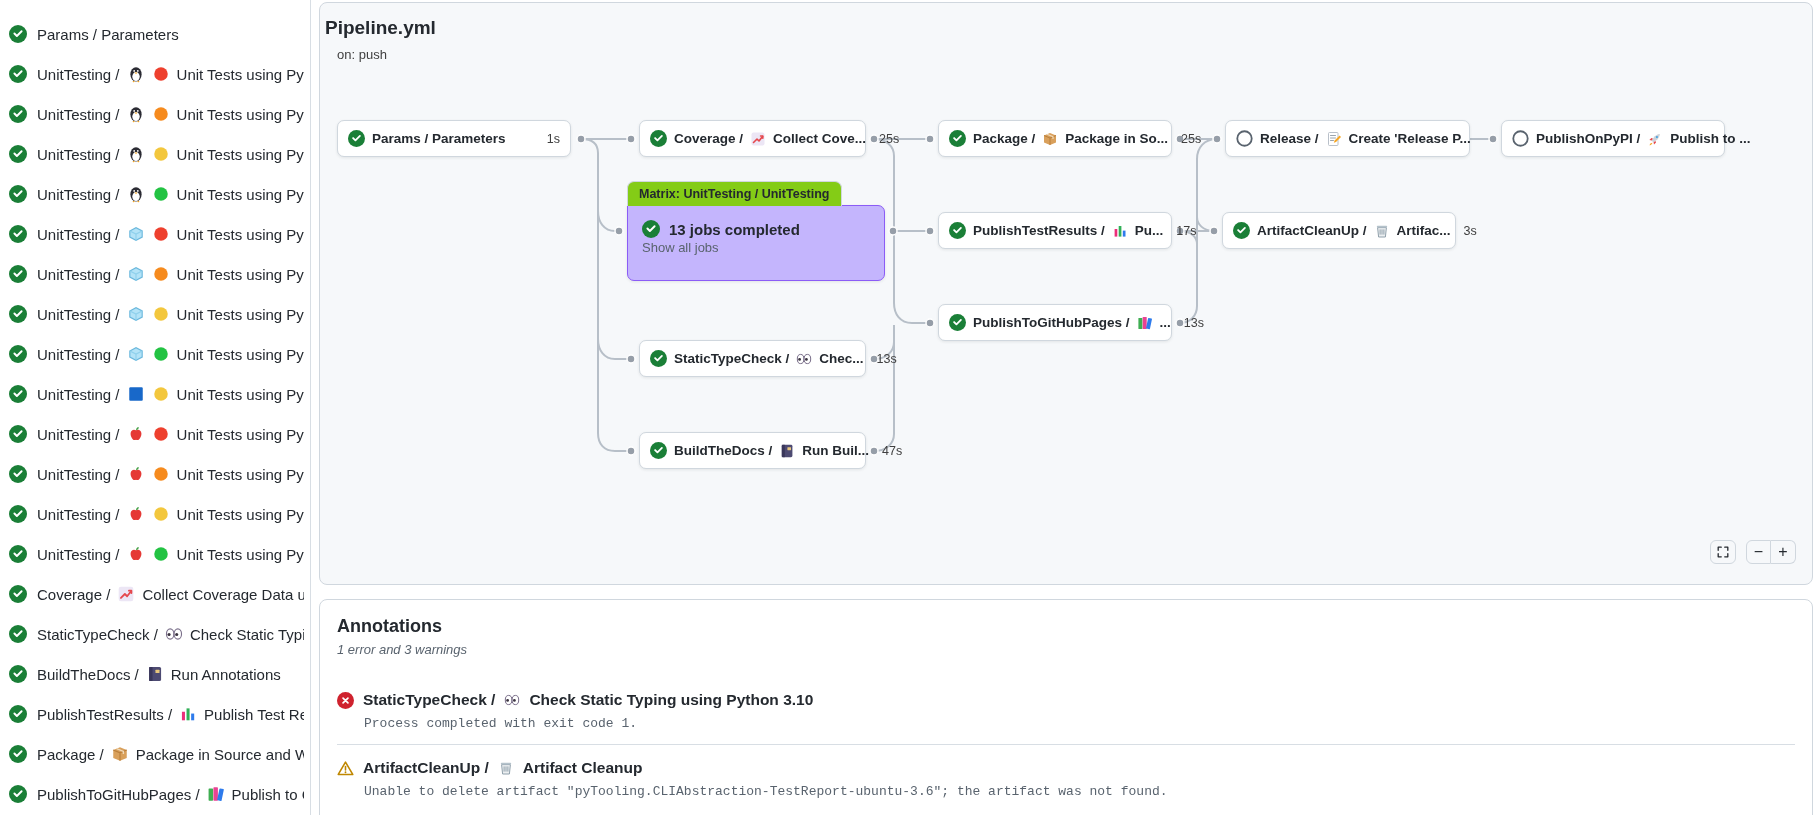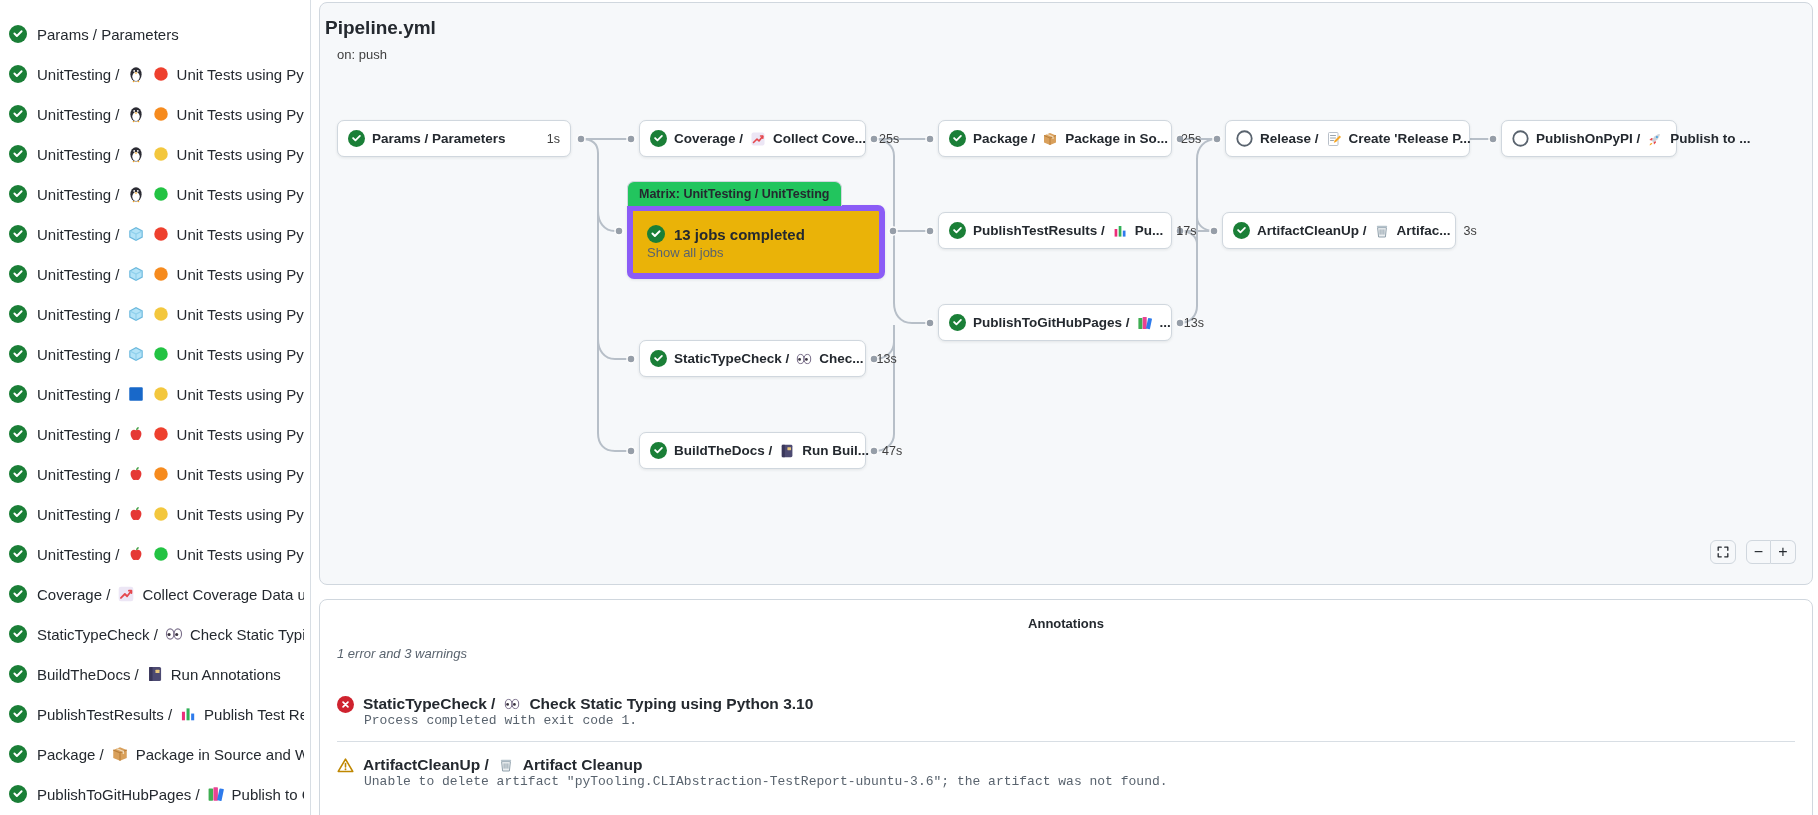--- a/index.html
+++ b/index.html
@@ -28,50 +28,50 @@
   #edges { position:absolute; left:0; top:0; width:1492px; height:581px; pointer-events:none; }
 
   .node { position:absolute; height:37px; background:#fff; border:1px solid #d0d7de;
     border-radius:7px; box-shadow:0 1px 3px rgba(27,31,36,.09); display:flex;
     align-items:center; gap:7px; padding:0 10px; cursor:pointer; }
   .node .st { width:17px; height:17px; }
   .node .pt { font-size:13.5px; font-weight:600; white-space:nowrap; }
   .node .dur { margin-left:auto; font-size:12.5px; color:#404040; padding-left:6px; font-weight:400; }
 
   .matrix { position:absolute; left:307px; top:178px; width:258px; }
-  .matrix-tab { display:inline-block; background:#22c55e; border:1px solid #d0d7de; border-bottom:none;
+  .matrix-tab { display:inline-block; background:#84cc16; border:1px solid #d0d7de; border-bottom:none;
     border-radius:7px 7px 0 0; padding:5px 11px 5px; font-size:12.5px; font-weight:600;
     position:relative; z-index:2; }
-  .matrix-body { background:#eab308; border:6px solid #8b5cf6; border-radius:0 7px 7px 7px;
-    padding:14px 14px 12px; margin-top:-1px; box-shadow:0 1px 3px rgba(27,31,36,.09);
+  .matrix-body { background:#c4b5fd; border:1px solid #8b5cf6; border-radius:0 7px 7px 7px;
+    padding:14px 14px 24px; margin-top:-1px; box-shadow:0 1px 3px rgba(27,31,36,.09);
     position:relative; z-index:1; }
   .matrix-row { display:flex; gap:9px; align-items:center; font-size:15px; font-weight:600; }
   .matrix-link { display:inline-block; font-size:13px; color:#59636e;
     text-decoration:none; cursor:pointer; }
 
   .controls { position:absolute; right:16px; bottom:20px; display:flex; gap:10px; align-items:center; }
   .ctrl-btn { display:flex; align-items:center; justify-content:center; width:26px; height:24px;
     background:#f6f8fa; border:1px solid #d0d7de; border-radius:6px; cursor:pointer;
     font-size:16px; color:#24292f; line-height:1; }
   .zoom-group { display:flex; }
   .zoom-group .ctrl-btn { width:25px; }
   .zoom-group .ctrl-btn:first-child { border-radius:6px 0 0 6px; }
   .zoom-group .ctrl-btn:last-child { border-radius:0 6px 6px 0; border-left:none; }
 
   
   .annotations { position:absolute; left:319px; top:599px; width:1494px; height:300px;
     background:#fff; border:1px solid #d0d7de; border-radius:8px; padding:16px 17px; }
-  .annotations h3 { font-size:13px; font-weight:700; margin-bottom:15px;text-align:center; }
+  .annotations h3 { font-size:18px; font-weight:700; margin-bottom:5px; }
   .annot-summary { font-size:13px; color:#59636e; margin-bottom:20px;font-style:italic; }
   .annot-item { padding:14px 0 13px; }
   .annot-item + .annot-item { border-top:1px solid #d8dee4; }
   .annot-head { display:flex; align-items:center; gap:9px; font-size:15.5px; font-weight:700; }
   .annot-head .ficon { width:16px; height:16px; }
   .annot-head .st { width:17px; height:17px; }
-  .annot-msg { margin:0 0 0 27px; font-family:"Liberation Mono","DejaVu Sans Mono",monospace;
+  .annot-msg { margin:7px 0 0 27px; font-family:"Liberation Mono","DejaVu Sans Mono",monospace;
     font-size:13px; color:#59636e; }
 </style>
 </head>
 <body>
 
 <aside class="sidebar">
   <div id="sidebar-list">
       <div class="sidebar-item">
         <span class="st">
           <svg viewBox="0 0 16 16">
@@ -616,21 +616,21 @@
         <span class="pt">Release /</span>
         <span class="ficon">
           <svg viewBox="0 0 16 16">
             <rect x="2.5" y="1.5" width="9.5" height="13" rx="1" fill="#fff" stroke="#b9c0c9"></rect>
             <path d="M4.5 4.5h5M4.5 7h5M4.5 9.5h3" stroke="#9aa4ae" stroke-linecap="round"></path>
             <path d="M13.6 4.6 8.6 9.6l-.8 2.2 2.2-.8 5-5z" fill="#f6a623"></path>
           </svg>
         </span>
         <span class="pt">Create 'Release P...</span>
       </div>
-      <div class="node" style="left: 1181px; top: 117px; width: 176px;">
+      <div class="node" style="left: 1181px; top: 117px; width: 224px;">
         <span class="st">
           <svg viewBox="0 0 16 16">
             <circle cx="8" cy="8" r="6.8" fill="none" stroke="#59636e" stroke-width="1.7"></circle>
           </svg>
         </span>
         <span class="pt">PublishOnPyPI /</span>
         <span class="ficon">
           <svg viewBox="0 0 16 16">
             <path d="M12.9 3.1c-2.6.2-4.8 1.5-6.5 3.9L4.6 9.6l1.8 1.8 2.6-1.8c2.4-1.7 3.7-3.9 3.9-6.5z" fill="#cdd3da"></path>
             <circle cx="9.9" cy="6.1" r="1.1" fill="#4aa3df"></circle>

